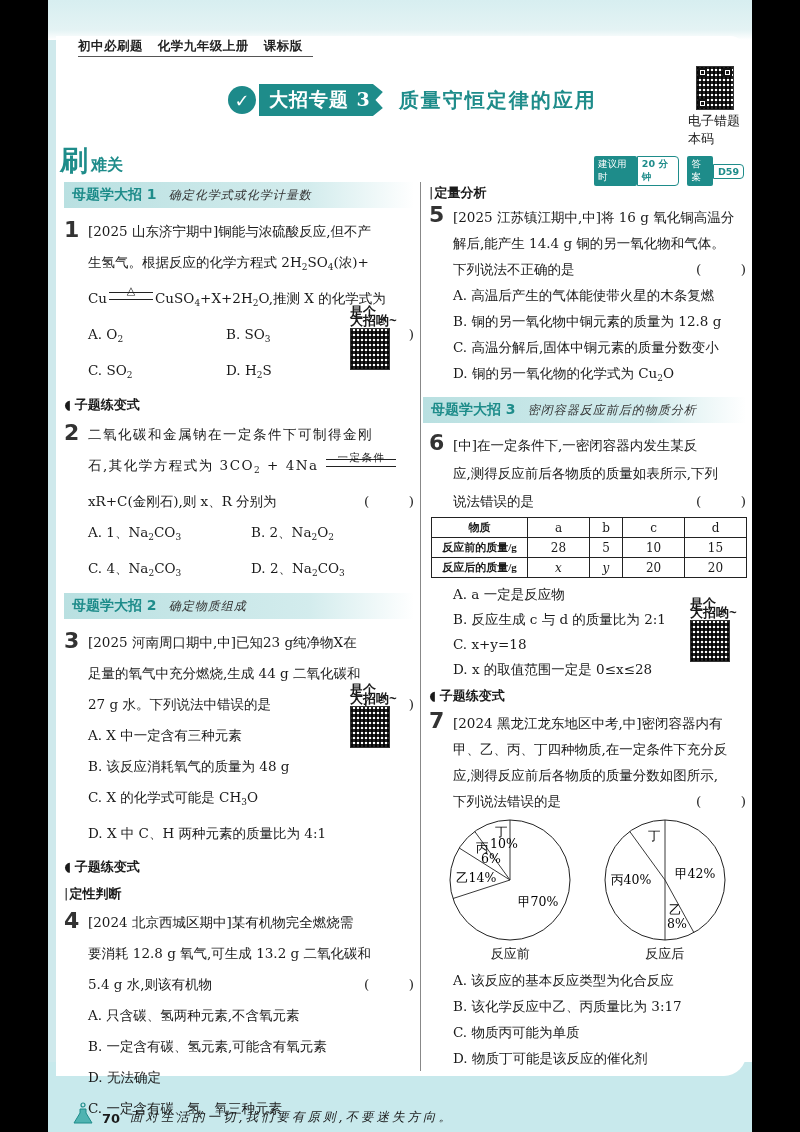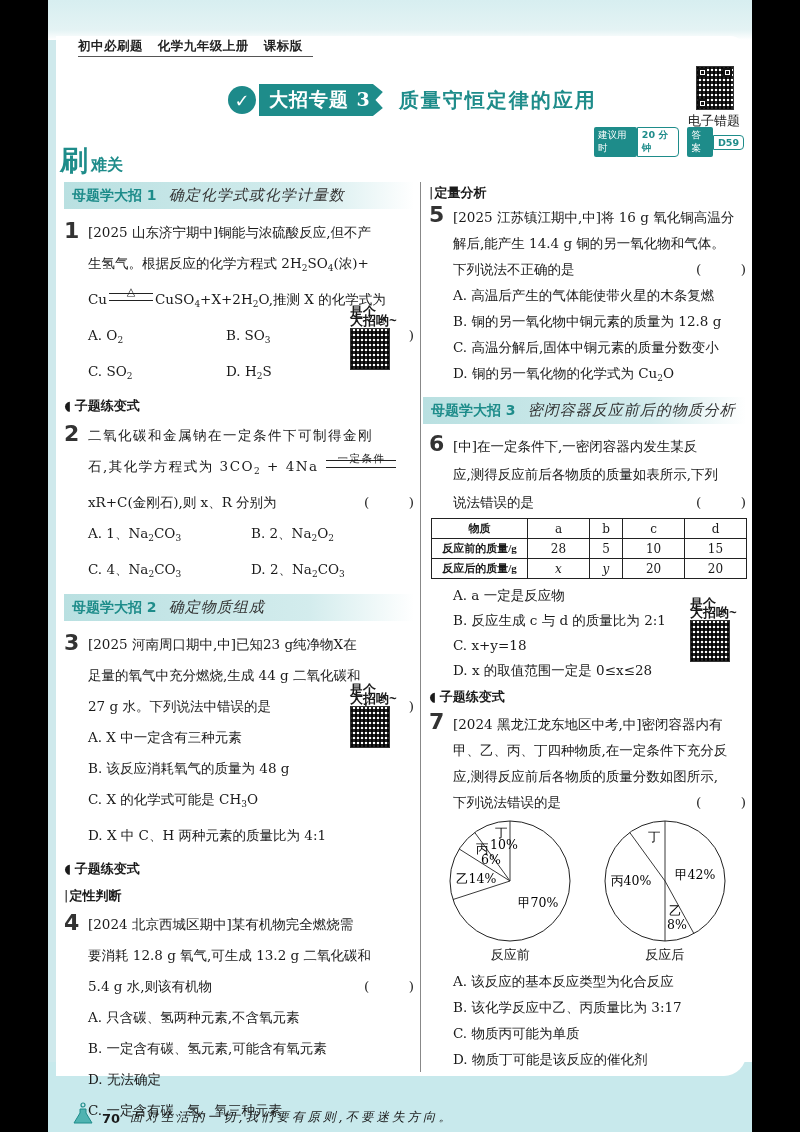--- a/index.html
+++ b/index.html
@@ -30,30 +30,30 @@
       repeating-linear-gradient(0deg, #222 0 3px, #fff 3px 5px);
       background-blend-mode: multiply; border: 1px solid #333; position: relative; }
   .qr .finder { position: absolute; width: 9px; height: 9px; border: 2px solid #111; background: #fff; }
   .qr .finder::after { content: ""; position: absolute; left: 1px; top: 1px; width: 3px; height: 3px; background: #111; }
   .qr-top { position: absolute; left: 648px; top: 66px; width: 38px; height: 44px; }
   .qr-top-caption { position: absolute; left: 640px; top: 112px; font-family: "DejaVu Sans", sans-serif; font-size: 13px; color: #222; }
 
   .section-head { position: absolute; left: 12px; top: 142px; display: flex; align-items: baseline; }
   .shua { font-family: "DejaVu Sans", sans-serif; font-size: 28px; font-weight: bold; color: #1e8c8a; }
   .nanguan { font-family: "DejaVu Sans", sans-serif; font-size: 16px; font-weight: bold; color: #1e8c8a; margin-left: 3px; }
-  .time-box { position: absolute; left: 546px; top: 127px; display: flex; align-items: center; font-family: "DejaVu Sans", sans-serif; font-size: 9.5px; }
+  .time-box { position: absolute; left: 546px; top: 156px; display: flex; align-items: center; font-family: "DejaVu Sans", sans-serif; font-size: 9.5px; }
   .tag { background: #1e8c8a; color: #fff; padding: 2px 4px; border-radius: 2px; }
   .tag-val { border: 1px solid #1e8c8a; color: #1e8c8a; padding: 1px 4px; border-radius: 0 4px 4px 0; margin-right: 8px; font-weight: bold; }
 
   .col { position: absolute; }
   .col-left { left: 16px; top: 182px; width: 350px; }
   .col-right { left: 372px; top: 182px; width: 326px; border-left: 1px solid #888; padding-left: 8px; }
   .mother-bar { background: linear-gradient(90deg, #b9e0e1 0%, #d3eced 70%, rgba(211,236,237,0) 100%); padding: 4px 8px; margin-bottom: 8px; display: flex; align-items: center; }
   .mother-title { font-family: "DejaVu Sans", sans-serif; font-weight: bold; font-size: 14px; color: #1e8c8a; }
-  .mother-sub { font-size: 15px; color: #333; margin-left: 12px; font-style: italic; letter-spacing: 1px; }
+  .mother-sub { font-size: 12px; color: #333; margin-left: 12px; font-style: italic; letter-spacing: 1px; }
   .q { position: relative; font-size: 13.5px; line-height: 31px; padding-left: 24px; }
   .q-num { position: absolute; left: 0; top: -2px; font-family: "DejaVu Sans", sans-serif; font-size: 22px; font-weight: bold; color: #333; }
   .paren { float: right; width: 50px; display: flex; justify-content: space-between; }
   .opts-grid { display: grid; grid-template-columns: 1fr 1fr; padding-left: 24px; font-size: 13.5px; line-height: 31px; }
   .opts { padding-left: 24px; font-size: 13.5px; line-height: 31px; }
   .sub-head { font-family: "DejaVu Sans", sans-serif; font-weight: bold; font-size: 13px; line-height: 28px; display: flex; align-items: center; }
   .sub-head .c { font-size: 13px; margin-right: 4px; }
   .bar-head { font-family: "DejaVu Sans", sans-serif; font-weight: bold; font-size: 13px; line-height: 26px; }
   .bar-head::before { content: "|"; font-weight: normal; margin-right: 1px; }
   sub { font-size: 9px; vertical-align: -3px; }

